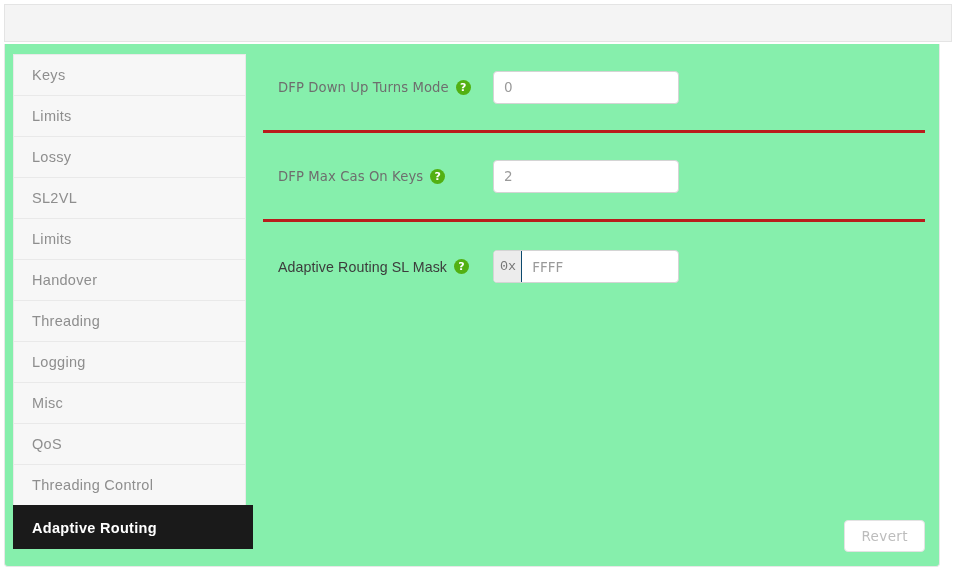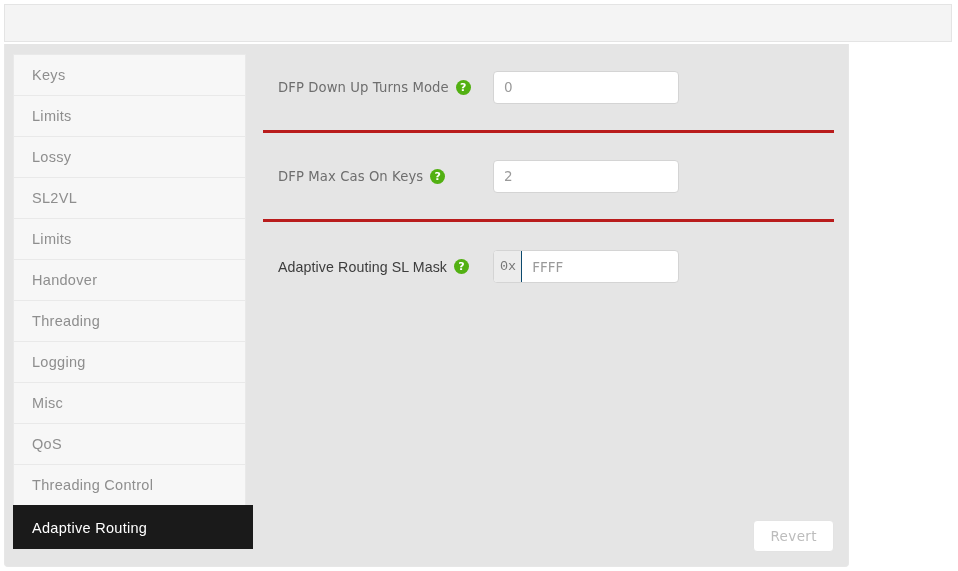--- a/index.html
+++ b/index.html
@@ -26,23 +26,23 @@
     background: #f4f4f4;
     border: 1px solid #e4e4e4;
     box-sizing: border-box;
   }
 
   
   .card {
     position: absolute;
     left: 4px;
     top: 44px;
-    width: 845px;
+    width: 936px;
     height: 523px;
-    background: #e5e5e5;
+    background: #86efac;
     border: 1px solid #e7e7e7;
     border-top: none;
     border-radius: 0 0 4px 4px;
     box-sizing: border-box;
     padding-left: 36px;
   }
 
   
   .sidebar {
     position: absolute;
@@ -69,21 +69,21 @@
     border-top: 1px solid #e9e9e9;
   }
   .side-item:last-child {
     border-bottom: 1px solid #e9e9e9;
   }
   .side-item.active {
     background: #1a1a1a;
     color: #ffffff;
     border-color: #1a1a1a;
     width: 240px;
-    font-weight: normal;
+    font-weight: bold;
     height: 44px;
     line-height: 44px;
   }
 
   
   .form-area {
     position: absolute;
     left: 258px;
     top: 0;
     right: 14px;

